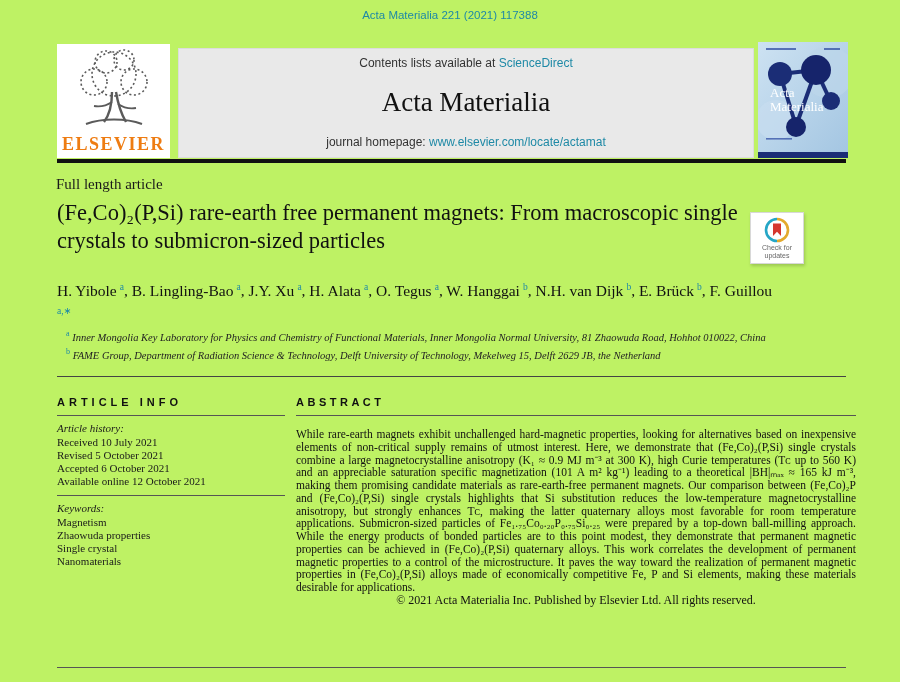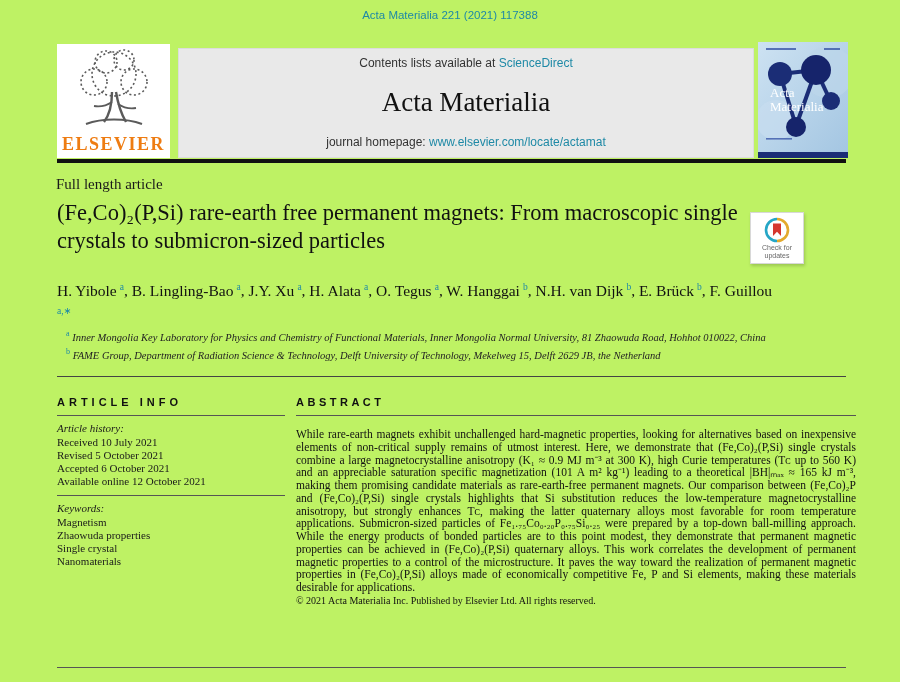--- a/index.html
+++ b/index.html
@@ -68,21 +68,21 @@
     font-size: 11px; letter-spacing: 4px; color: #111;
   }
   .thin-rule { height: 1px; background: #555; margin: 7px 0 6px 0; }
   .info-label { font-size: 11px; font-style: italic; line-height: 13.5px; }
   .info-item { font-size: 11px; line-height: 13.2px; }
   .kw-block { margin-top: 0; }
   .abstract-text {
     font-size: 11.5px; line-height: 12.75px; text-align: justify; color: #111;
     margin-top: 12px;
   }
-  .copyright { font-size: 10px; line-height: 13px; text-align: left; color: #111; }
+  .copyright { font-size: 12px; line-height: 13px; text-align: center; color: #111; }
 
   .bottom-rule { position: absolute; left: 57px; top: 667px; width: 789px; height: 1px; background: #555; }
 </style>
 </head>
 <body>
 
 <div class="page">
 
   <div class="journal-ref">Acta Materialia 221 (2021) 117388</div>
 

